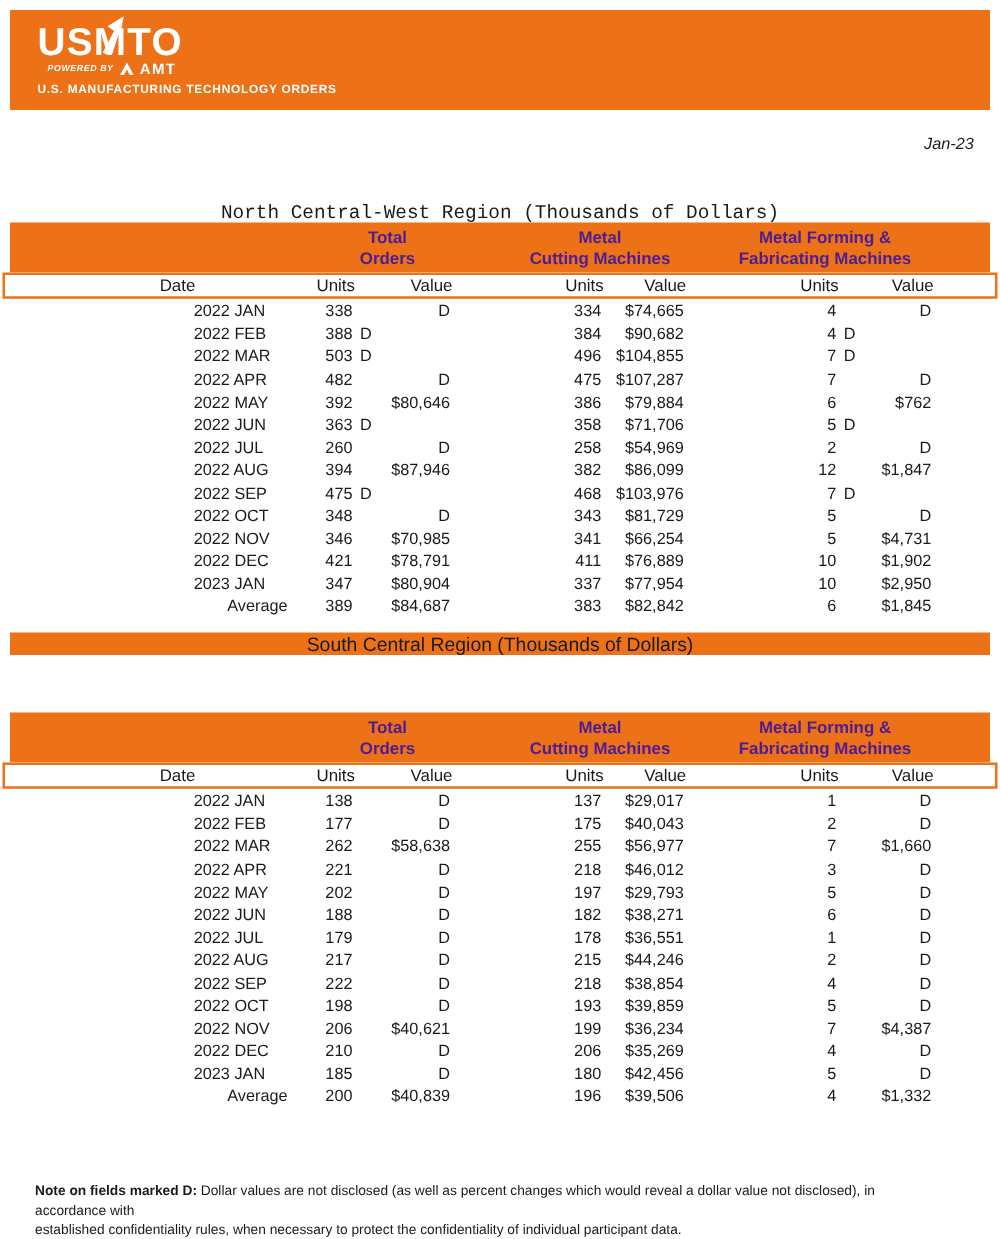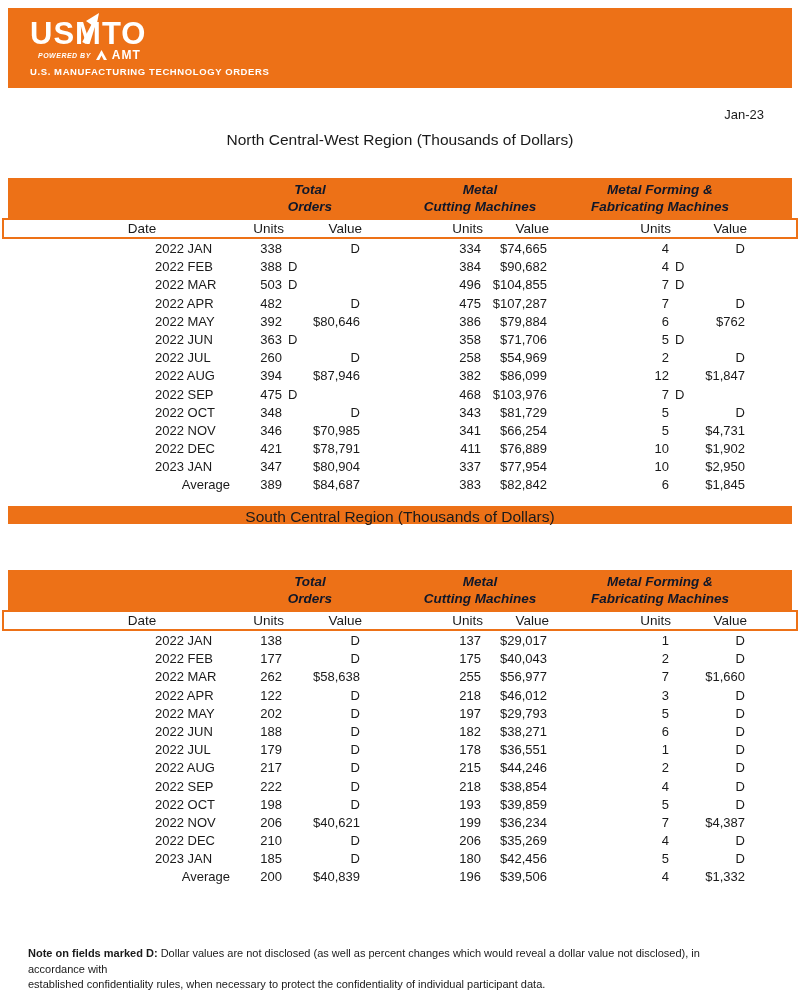--- a/index.html
+++ b/index.html
@@ -16,32 +16,32 @@
   .logo-arrow { position: absolute; left: 45px; top: -7px; width: 30px; height: 34px; }
   .powered-row { margin: -2px 0 0 8px; height: 14px; display: flex; align-items: center; gap: 5px; }
   .powered-label { font-size: 7px; font-style: italic; font-weight: bold; letter-spacing: .5px; }
   .amt-mark { width: 11px; height: 10px; display: inline-block; }
   .amt-label { font-size: 12px; font-weight: bold; letter-spacing: 1px; }
   .tagline { margin-top: 4px; font-size: 9.5px; font-weight: bold; letter-spacing: .6px; }
 
   
   .title-row { position: absolute; left: 8px; right: 40px; top: 106px; height: 20px; text-align: center; }
   .report-title { font-size: 15.5px; font-style: italic; }
-  .report-date { position: absolute; right: 36px; top: 107px; font-size: 13px; }
+  .report-date { position: absolute; right: 21px; top: 107px; font-size: 13px; font-style: italic; }
 
   
   .region-title { position: absolute; left: 0; width: 800px; text-align: center; font-size: 15.5px; }
-  .region-1 { top: 131px; }
+  .region-1 { top: 161px; font-family: Liberation Mono, monospace; }
   .region-2 { top: 508px; }
 
   
   .tbl { position: absolute; left: 8px; width: 784px; }
   .tbl-1 { top: 178px; }
   .tbl-2 { top: 570px; }
-  .band { position: relative; height: 40px; background: var(--brand-orange); color: #0f172a; font-style: italic; }
+  .band { position: relative; height: 40px; background: var(--brand-orange); color: #4c1d95; }
   .group { position: absolute; top: 3px; text-align: center; font-size: 13.5px; font-weight: bold; line-height: 17px; }
   .g0 { left: 227px; width: 150px; }
   .g1 { left: 387px; width: 170px; }
   .g2 { left: 552px; width: 200px; }
   .subheader { position: relative; margin: 0 -6px; height: 21px; background: #fff;
                border: 2px solid var(--brand-orange); display: flex; padding: 0 6px;
                font-size: 13.5px; line-height: 17px; }
   .rows { padding-top: 1px; }
   .row { display: flex; height: 18.2px; line-height: 18.2px; font-size: 13px; }
   .c { flex: none; text-align: right; overflow: hidden; white-space: nowrap; }
@@ -316,21 +316,21 @@
           <div class="c c1">262</div>
           <div class="c c2">$58,638</div>
           <div class="c c3">255</div>
           <div class="c c4">$56,977</div>
           <div class="c c5">7</div>
           <div class="c c6">$1,660</div>
           <div class="c c7"></div>
         </div>
         <div class="row">
           <div class="c c0">2022 APR</div>
-          <div class="c c1">122</div>
+          <div class="c c1">221</div>
           <div class="c c2">D</div>
           <div class="c c3">218</div>
           <div class="c c4">$46,012</div>
           <div class="c c5">3</div>
           <div class="c c6">D</div>
           <div class="c c7"></div>
         </div>
         <div class="row">
           <div class="c c0">2022 MAY</div>
           <div class="c c1">202</div>

